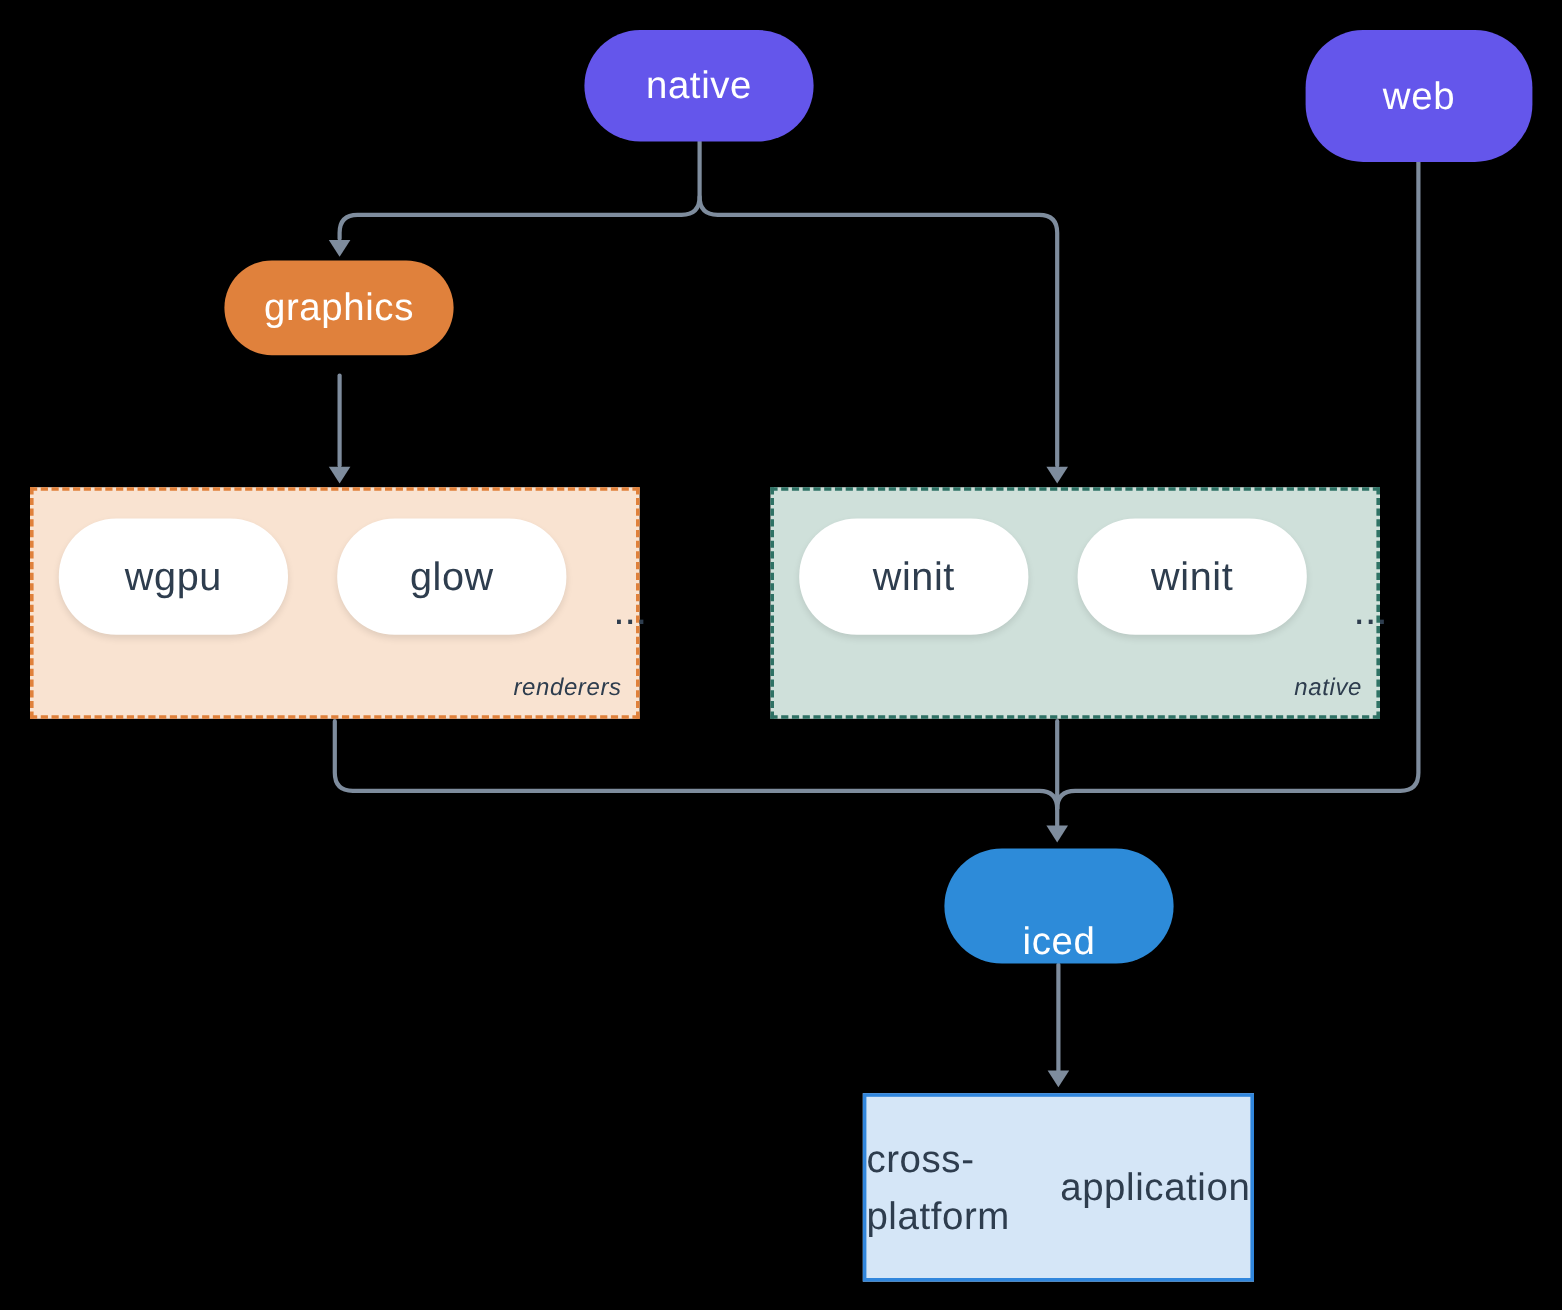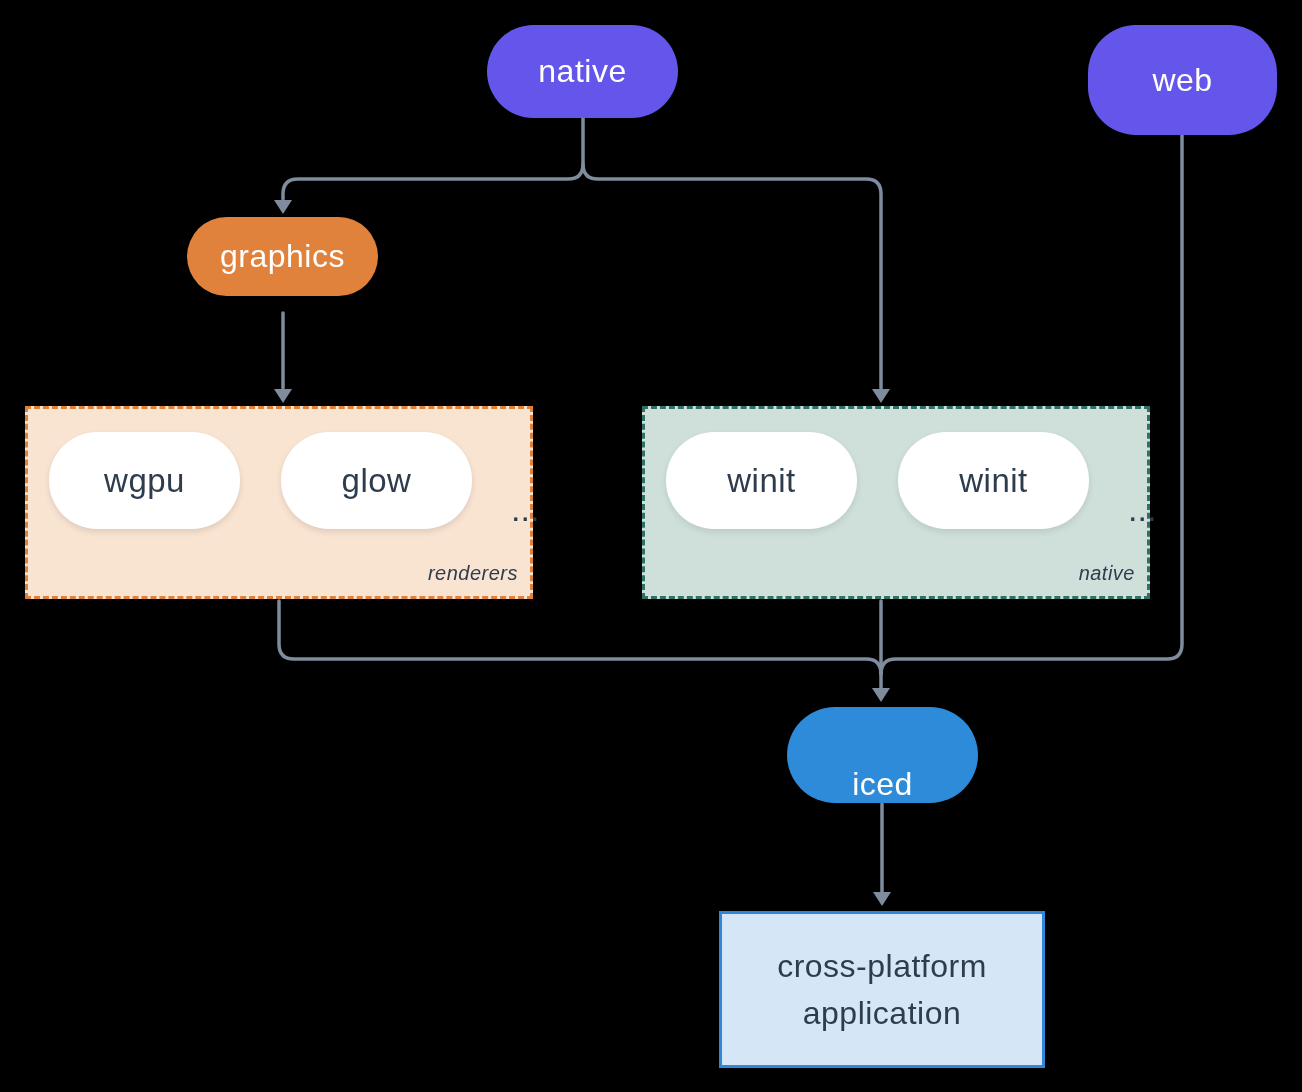--- a/index.html
+++ b/index.html
@@ -106,21 +106,21 @@
     letter-spacing: 0.5px;
     font-style: italic;
   }
   .app-box {
     position: absolute;
     left: 719px; top: 911px;
     width: 326px; height: 157px;
     background: var(--app_fill);
     border: 3px solid var(--app_border);
     display: flex;
-    flex-direction: column;
+    flex-direction: row;
     align-items: center;
     justify-content: center;
     color: var(--text_dark);
     font-size: 32px;
     line-height: 47px;
     letter-spacing: 0.5px;
   }
 </style>
 </head>
 <body>

